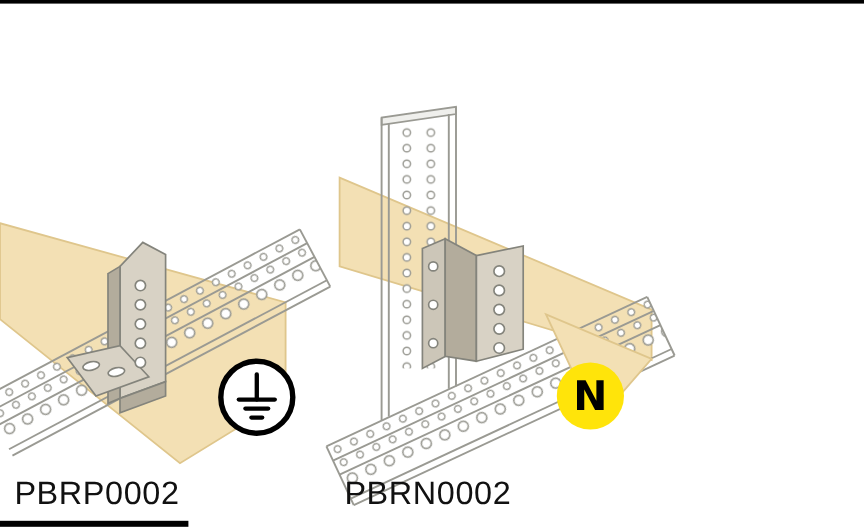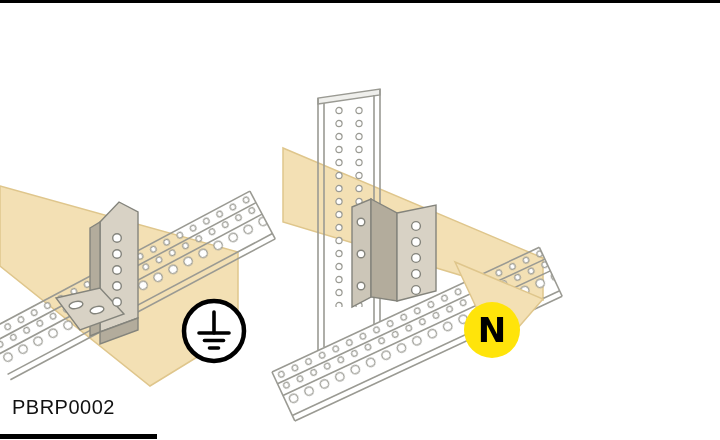--- a/index.html
+++ b/index.html
@@ -16,21 +16,21 @@
     overflow: hidden;
   }
   .stage svg.canvas {
     position: absolute;
     left: 0;
     top: 0;
   }
   .code {
     position: absolute;
     top: 396px;
-    font-size: 20px;
+    font-size: 27px;
     font-weight: 400;
     color: #111111;
     letter-spacing: 0.5px;
     white-space: nowrap;
   }
   .code-left  { left: 12px;  }
   .code-right { left: 287px; }
 </style>
 </head>
 <body>
@@ -151,14 +151,15 @@
         <text x="492" y="342" text-anchor="middle" font-family="DejaVu Sans, sans-serif" font-size="34" font-weight="bold" fill="#000000">N</text>
       </g>
     </g>
 
     <rect x="0" y="0" width="720" height="3" fill="#000000"></rect>
     <rect x="0" y="434" width="157" height="5" fill="#000000"></rect>
   </svg>
 
   <div class="code code-left">PBRP0002</div>
 
+  <div class="code code-right">PBRN0002</div>
 
 </div>
 
 </body></html>

